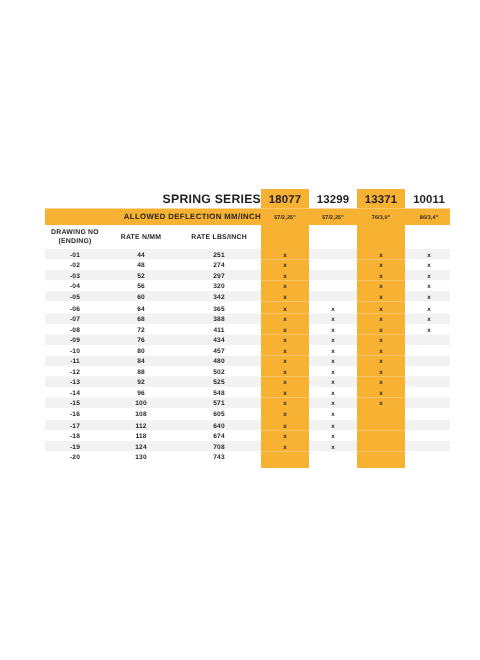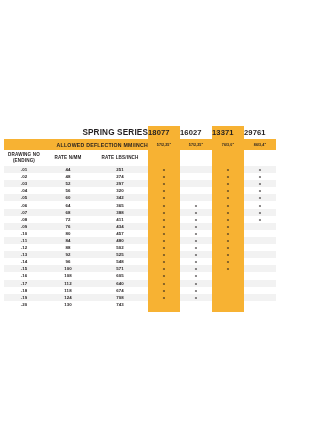--- a/index.html
+++ b/index.html
@@ -10,21 +10,21 @@
     -webkit-font-smoothing:antialiased;
   }
   .page{
     position:relative;
     width:300px;height:440px;
     background:#ffffff;
     overflow:hidden;
   }
   .table-wrap{
     position:absolute;
-    left:4px;
+    left:30px;
     top:126px;
     width:272px;
   }
   table.spring{
     border-collapse:collapse;
     width:272px;
     table-layout:fixed;
   }
   table.spring td, table.spring th{
     padding:0;
@@ -44,20 +44,21 @@
   tr.title-row td{height:13px;}
   .title-label{
     text-align:right;
     font-size:8.2px;
     letter-spacing:.15px;
     color:#231f20;
     padding-right:5px;
     white-space:nowrap;
   }
   .ser-head{
+    text-align:center;
     font-size:7.6px;
     color:#231f20;
     letter-spacing:.1px;
   }
 
   
   tr.defl-row td{height:11px;}
   .defl-label{
     background:#f7b233;
     text-align:right;
@@ -132,23 +133,23 @@
         <col class="c-ser">
           <col class="c-ser">
           <col class="c-ser">
           <col class="c-ser">
       </colgroup>
       <tbody>
 
         <tr class="title-row">
           <td class="title-label" colspan="3">SPRING SERIES</td>
           <td class="ser-head hl" id="sh0">18077</td>
-          <td class="ser-head" id="sh1">16027</td>
+          <td class="ser-head" id="sh1">13299</td>
           <td class="ser-head hl" id="sh2">13371</td>
-          <td class="ser-head" id="sh3">29761</td>
+          <td class="ser-head" id="sh3">10011</td>
         </tr>
 
         <tr class="defl-row">
           <td class="defl-label" colspan="3">ALLOWED DEFLECTION MM/INCH</td>
           <td class="defl-val hl" id="dv0">57/2,25"</td>
           <td class="defl-val hl" id="dv1">57/2,25"</td>
           <td class="defl-val hl" id="dv2">76/3,0"</td>
           <td class="defl-val hl" id="dv3">86/3,4"</td>
         </tr>
 

